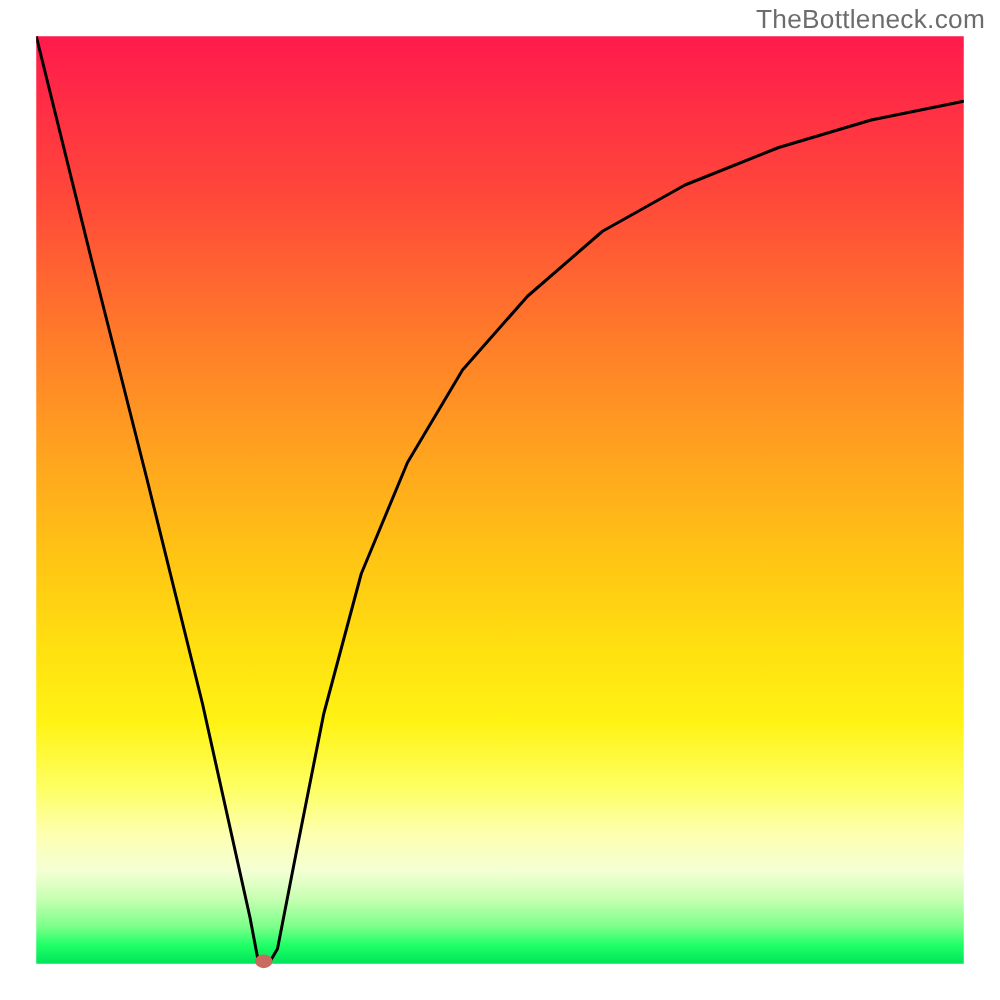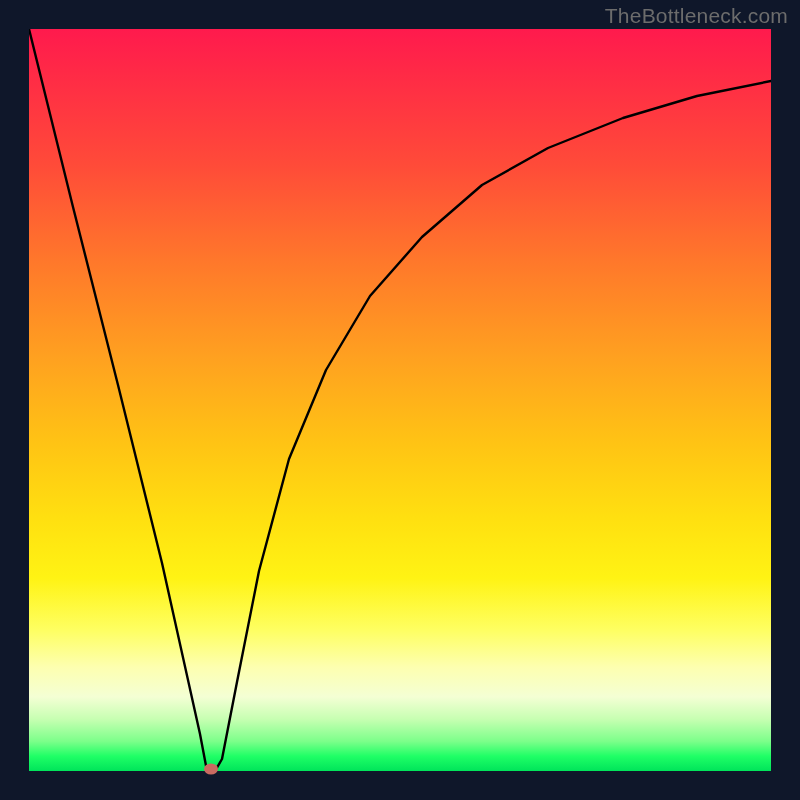--- a/index.html
+++ b/index.html
@@ -8,21 +8,21 @@
     width: 800px;
     height: 800px;
     background: #000;
     overflow: hidden;
     font-family: Arial, Helvetica, sans-serif;
   }
   .frame {
     position: relative;
     width: 800px;
     height: 800px;
-    background: #0f172a;
+    background: #ffffff;
   }
   .plot-area {
     position: absolute;
     left: 29px;
     top: 29px;
     width: 742px;
     height: 742px;
     
     background: linear-gradient(
       to bottom,

